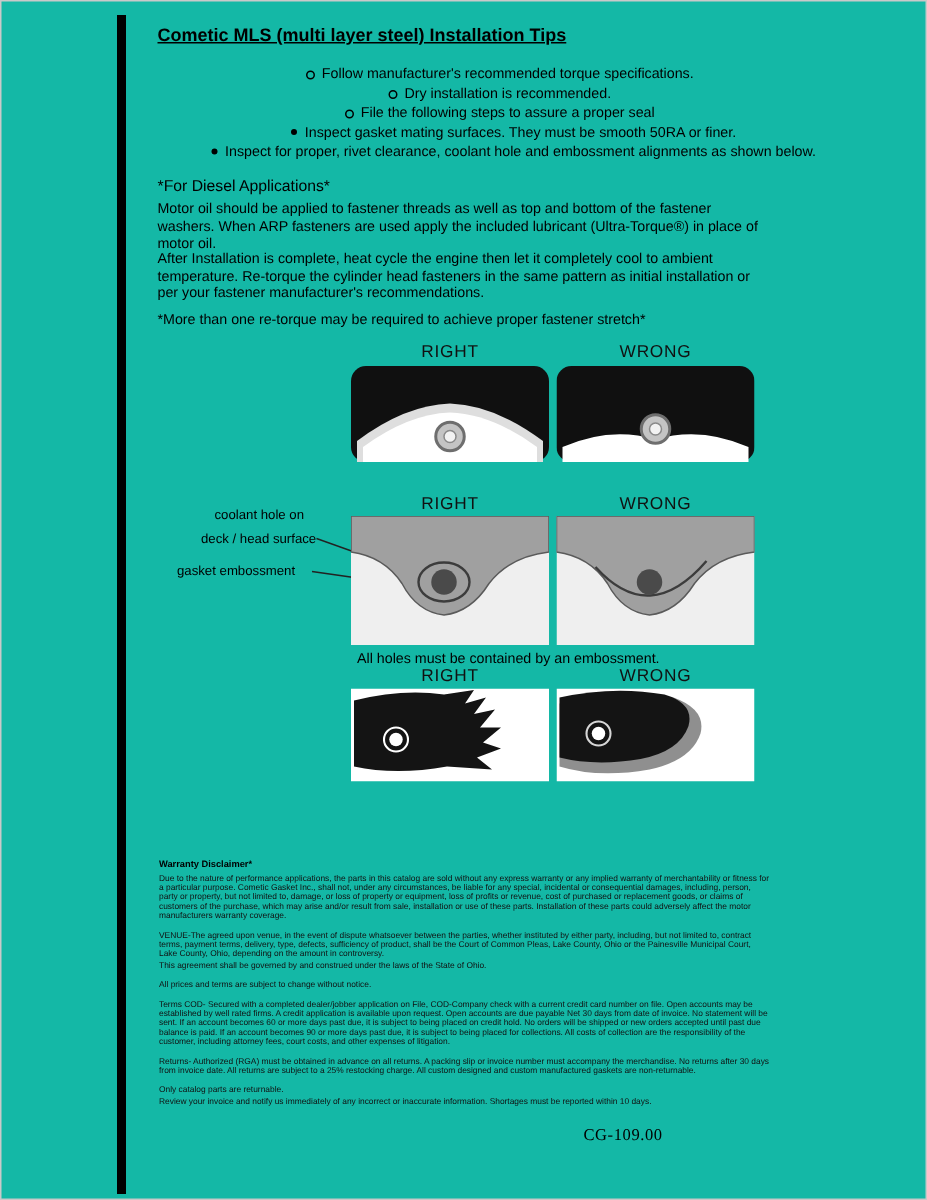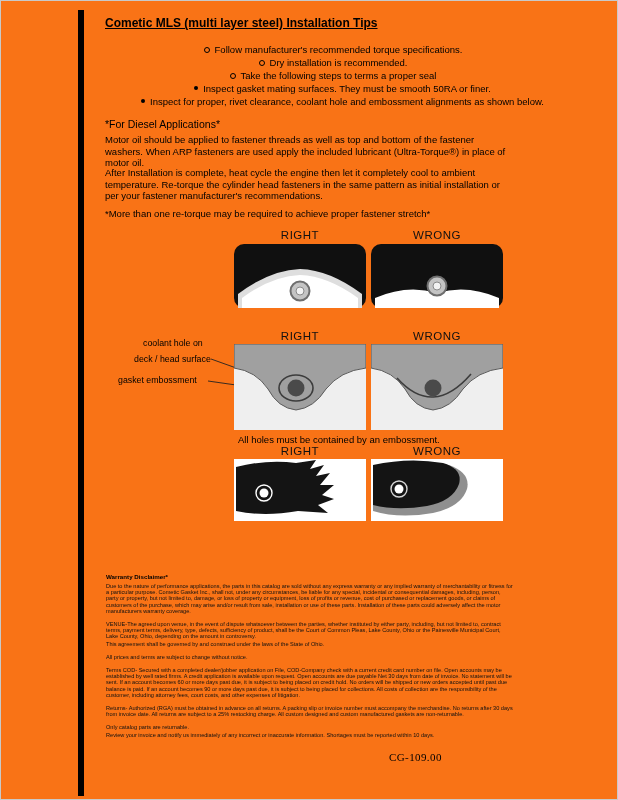--- a/index.html
+++ b/index.html
@@ -1,17 +1,17 @@
 <!DOCTYPE html>
 <html><head>
 <meta charset="utf-8">
 <style>
   html,body{margin:0;padding:0;background:#ffffff;}
   #page{
-    position:relative;width:618px;height:800px;background:#f97316;
+    position:relative;width:618px;height:800px;background:#14b8a6;
     font-family:"Liberation Sans",sans-serif;color:#000;
     overflow:hidden;border:1px solid #c9c9c9;box-sizing:border-box;
   }
   #left-bar{position:absolute;left:77px;top:9px;width:6px;height:786px;background:#000;}
   #title{position:absolute;left:104px;top:15px;font-size:12px;font-weight:bold;text-decoration:underline;}
   #tips{position:absolute;left:97px;top:42px;width:470px;font-size:9.5px;line-height:13px;}
   .tip-row{display:flex;align-items:flex-start;justify-content:center;}
   .o-marker{flex:0 0 auto;width:4px;height:4px;border:1px solid #000;border-radius:50%;margin:4px 5px 0 0;}
   .b-marker{flex:0 0 auto;width:4px;height:4px;background:#000;border-radius:50%;margin:4px 5px 0 0;}
   .sub{margin-left:19px;}
@@ -55,21 +55,21 @@
     <div class="tip-row">
       <span class="o-marker"></span>
       <span>Follow manufacturer's recommended torque specifications.</span>
     </div>
     <div class="tip-row">
       <span class="o-marker"></span>
       <span>Dry installation is recommended.</span>
     </div>
     <div class="tip-row">
       <span class="o-marker"></span>
-      <span>Take the following steps to terms a proper seal</span>
+      <span>File the following steps to assure a proper seal</span>
     </div>
     <div class="tip-row sub">
       <span class="b-marker"></span>
       <span>Inspect gasket mating surfaces.  They must be smooth 50RA or finer.</span>
     </div>
     <div class="tip-row sub">
       <span class="b-marker"></span>
       <span>Inspect for proper, rivet clearance, coolant hole and embossment alignments as shown below.</span>
     </div>
   </div>

